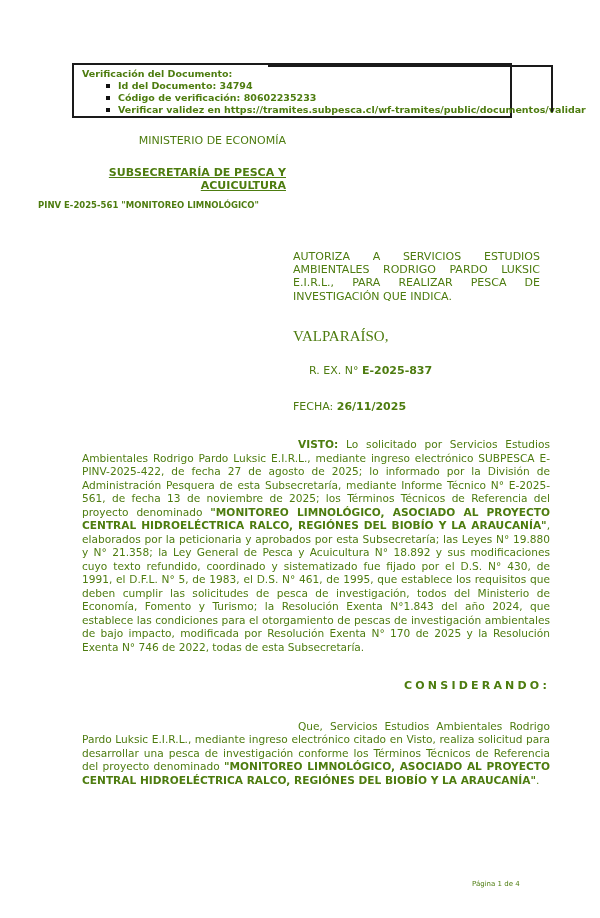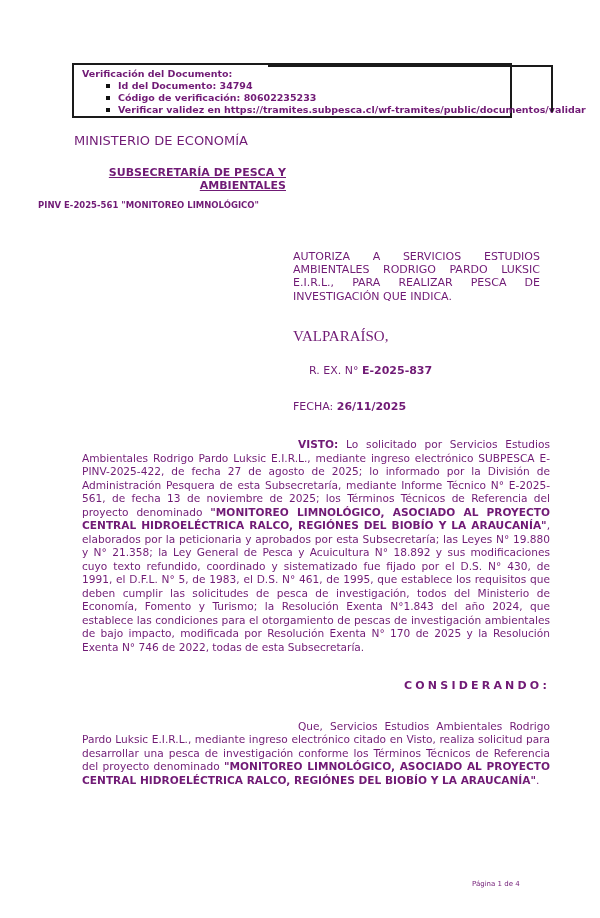--- a/index.html
+++ b/index.html
@@ -1,37 +1,37 @@
 <!DOCTYPE html>
 <html><head>
 <meta charset="utf-8">
 <style>
   * { margin:0; padding:0; box-sizing:border-box; }
   html,body { background:#ffffff; }
   .page {
     position:relative; width:600px; height:918px; background:#ffffff;
-    font-family:"DejaVu Sans", sans-serif; color:#701a75;
+    font-family:"DejaVu Sans", sans-serif; color:#4d7c0f;
     overflow:hidden;
   }
   
   .vbox {
     position:absolute; left:72px; top:63px; width:440px; height:55px;
     border:2px solid #1a1a1a; padding:3px 0 0 8px; background:#fff;
   }
   .vbox-artifact {
     position:absolute; left:268px; top:65px; width:285px; height:47px;
     border-top:2px solid #1a1a1a; border-right:2px solid #1a1a1a;
   }
   .vtitle { font-size:9.5px; font-weight:bold; line-height:12px; white-space:nowrap; }
   .vitem { position:relative; margin-left:22px; padding-left:14px; font-size:9.5px; font-weight:bold; line-height:12px; white-space:nowrap; }
   .vbullet { position:absolute; left:2px; top:4px; width:4px; height:4px; background:#111; }
   
   .ministry {
     position:absolute; left:36px; top:133px; width:250px;
-    text-align:center; font-size:13px; line-height:15px;
+    text-align:right; font-size:11px; line-height:15px;
   }
   .subsec {
     position:absolute; left:36px; top:166px; width:250px;
     text-align:right; font-size:11px; line-height:13px;
     font-weight:bold; text-decoration:underline;
   }
   .pinv { position:absolute; left:38px; top:200px; font-size:8.5px; font-weight:bold; white-space:nowrap; }
   
   .res-title {
     position:absolute; left:293px; top:250px; width:247px;
@@ -75,21 +75,21 @@
     </div>
   </div>
   <div class="vbox-artifact"></div>
 
   <div class="ministry">
     <div>MINISTERIO DE ECONOMÍA</div>
   </div>
 
   <div class="subsec">
     <div>SUBSECRETARÍA DE PESCA Y</div>
-    <div>AMBIENTALES</div>
+    <div>ACUICULTURA</div>
   </div>
 
   <div class="pinv">PINV E-2025-561 "MONITOREO LIMNOLÓGICO"</div>
 
   <div class="res-title">AUTORIZA A SERVICIOS ESTUDIOS AMBIENTALES RODRIGO PARDO LUKSIC E.I.R.L., PARA REALIZAR PESCA DE INVESTIGACIÓN QUE INDICA.</div>
 
   <div class="city">VALPARAÍSO,</div>
 
   <div class="rex">
     <span>R. EX. N° </span><span class="bold">E-2025-837</span>

